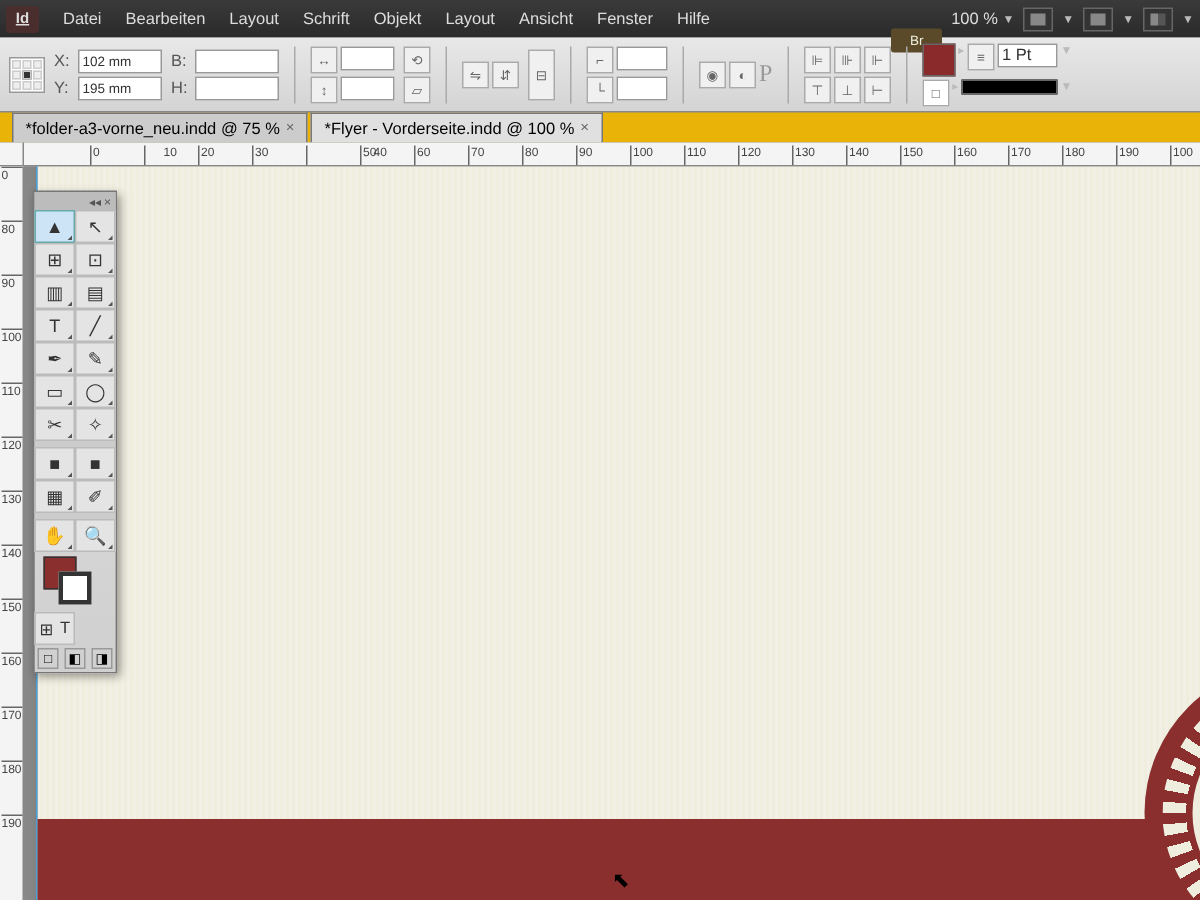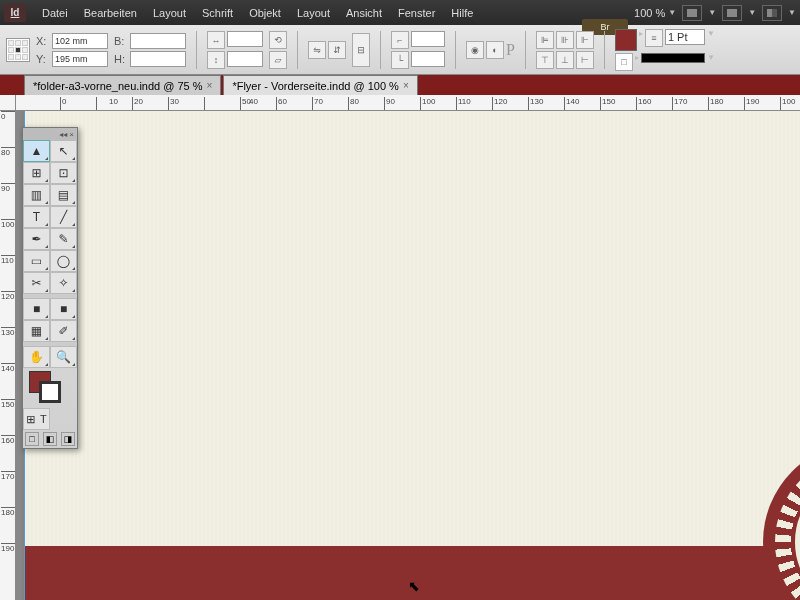--- a/index.html
+++ b/index.html
@@ -3,21 +3,21 @@
 <meta charset="utf-8">
 <style>
 * { margin:0; padding:0; box-sizing:border-box; font-family: Tahoma, sans-serif; font-size:11px; }
 body { background:#8a8a8a; width:800px; height:600px; overflow:hidden; position:relative; }
 
 
 .menubar { height:25px; background:linear-gradient(#3a3a3a,#2a2a2a); display:flex; align-items:center; padding:0 4px; color:#ddd; gap:2px; }
 .app-badge { width:22px; height:18px; background:#4a2d2d; border-radius:2px; color:#ddd; font-weight:bold; display:flex; align-items:center; justify-content:center; font-size:10px; margin-right:6px;text-decoration:underline;}
 .menu-item { padding:4px 8px; cursor:default; }
 .menu-right { margin-left:auto; display:flex; align-items:center; gap:6px;}
-.br-badge { width:46px; height:16px; background:#5a4a2a; color:#eed; font-size:9px; display:flex; align-items:center; justify-content:center; border-radius:2px;margin-top:28px;}
+.br-badge { width:34px; height:16px; background:#5a4a2a; color:#eed; font-size:9px; display:flex; align-items:center; justify-content:center; border-radius:2px;margin-top:28px;}
 .zoom { color:#ddd; display:flex; align-items:center; gap:3px;}
 .chev { font-size:8px; color:#bbb;}
 .sq-icon { width:20px; height:16px; border:1px solid #666; background:#333; display:flex; align-items:center; justify-content:center;}
 .sq-icon .inner { width:10px; height:8px; background:#888;}
 .sq-icon.split .inner { background:linear-gradient(90deg,#888 50%,#555 50%);}
 
 
 .ctrlbar { height:50px; background:linear-gradient(#e8e8e8,#d4d4d4); border-bottom:1px solid #888; display:flex; align-items:center; padding:2px 6px; gap:6px; font-size:10px; color:#333;}
 .refpt { width:24px; height:24px; display:grid; grid-template-columns:repeat(3,1fr); grid-template-rows:repeat(3,1fr); gap:1px; padding:1px; border:1px solid #999; background:#fff;}
 .refpt div { background:#eee; border:1px solid #ccc;}
@@ -28,21 +28,21 @@
 .numfield { width:56px; height:16px; background:#fff; border:1px solid #999; padding:0 2px; font-size:9px; display:flex; align-items:center;}
 .divider { width:1px; height:38px; background:#aaa; margin:0 4px;}
 .mini-icon { width:18px; height:18px; border:1px solid #aaa; background:#f0f0f0; display:flex; align-items:center; justify-content:center; font-size:9px; color:#666;}
 .icon-stack { display:flex; flex-direction:column; gap:2px;}
 .icon-row { display:flex; gap:2px;}
 .swatch { width:22px; height:22px; background:#8a2a2a; border:1px solid #666;}
 .stroke-field { width:40px; height:16px; background:#fff; border:1px solid #999; font-size:11px; display:flex; align-items:center; padding:0 2px;}
 .stroke-bar { width:64px; height:10px; background:#000; border:1px solid #666;}
 
 
-.tabbar { height:20px; background:#7f1d1d; display:flex; align-items:flex-end; padding-left:24px;}
+.tabbar { height:20px; background:#eab308; display:flex; align-items:flex-end; padding-left:8px;}
 .tab { height:20px; background:#ccc; border:1px solid #777; border-bottom:none; padding:2px 8px; display:flex; align-items:center; gap:4px; margin-right:2px; font-size:10px; cursor:default;}
 .tab.active { background:#e0e0e0; }
 .tab .close { font-size:10px; color:#666;}
 
 
 .workarea { position:relative; height:505px; background:#8a8a8a; }
 .ruler-h { position:absolute; top:0; left:16px; right:0; height:16px; background:#f4f4f4; border-bottom:1px solid #888; overflow:hidden;}
 .ruler-v { position:absolute; top:16px; left:0; width:16px; bottom:0; background:#f4f4f4; border-right:1px solid #888; overflow:hidden;}
 .ruler-corner { position:absolute; top:0; left:0; width:16px; height:16px; background:#f4f4f4; border-right:1px solid #888; border-bottom:1px solid #888;}
 .tick { position:absolute; font-size:8px; color:#444; }

